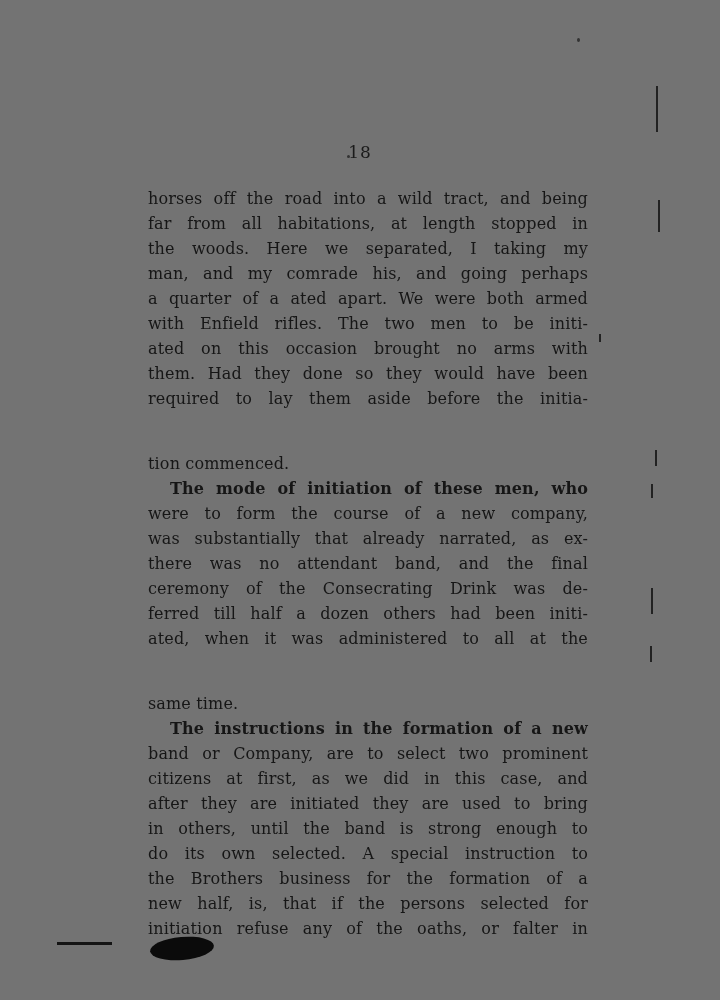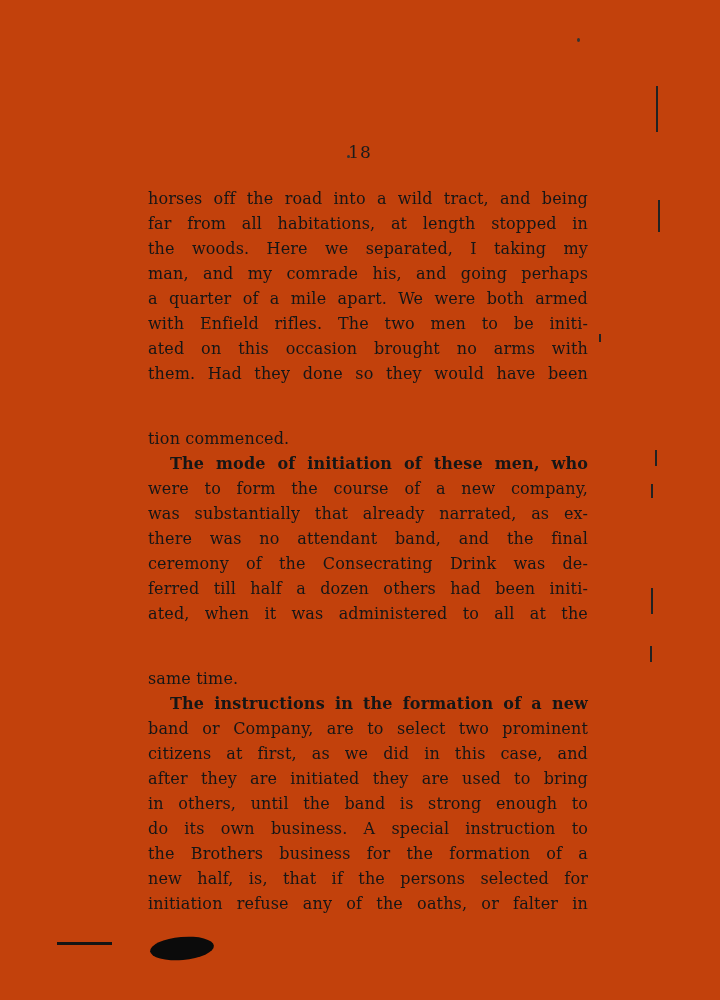--- a/index.html
+++ b/index.html
@@ -6,21 +6,21 @@
   html, body { width: 720px; height: 1000px; }
   body {
     position: relative;
     background: #ffffff;
     font-family: "DejaVu Serif", "Liberation Serif", serif;
     overflow: hidden;
   }
   .scan-page {
     position: absolute;
     inset: 0;
-    background: #c2410c;
+    background: #737373;
   }
   .page-number {
     position: absolute;
     top: 142px;
     left: 0;
     width: 720px;
     text-align: center;
     font-size: 17px;
     letter-spacing: 1px;
     color: #1b1b1b;
@@ -78,39 +78,40 @@
 
 <div class="scan-page">
 
   <div class="page-number">18</div>
 
   <div class="text-block" id="text-block">
       <div class="line">horses off the road into a wild tract, and being</div>
       <div class="line">far from all habitations, at length stopped in</div>
       <div class="line">the woods. Here we separated, I taking my</div>
       <div class="line">man, and my comrade his, and going perhaps</div>
-      <div class="line">a quarter of a mile apart. We were both armed</div>
+      <div class="line">a quarter of a ated apart. We were both armed</div>
       <div class="line">with Enfield rifles. The two men to be initi-</div>
       <div class="line">ated on this occasion brought no arms with</div>
       <div class="line">them. Had they done so they would have been</div>
+      <div class="line">required to lay them aside before the initia-</div>
       <div class="line noj">tion commenced.</div>
       <div class="line indent">The mode of initiation of these men, who</div>
       <div class="line">were to form the course of a new company,</div>
       <div class="line">was substantially that already narrated, as ex-</div>
       <div class="line">there was no attendant band, and the final</div>
       <div class="line">ceremony of the Consecrating Drink was de-</div>
       <div class="line">ferred till half a dozen others had been initi-</div>
       <div class="line">ated, when it was administered to all at the</div>
       <div class="line noj">same time.</div>
       <div class="line indent">The instructions in the formation of a new</div>
       <div class="line">band or Company, are to select two prominent</div>
       <div class="line">citizens at first, as we did in this case, and</div>
       <div class="line">after they are initiated they are used to bring</div>
       <div class="line">in others, until the band is strong enough to</div>
-      <div class="line">do its own business. A special instruction to</div>
+      <div class="line">do its own selected. A special instruction to</div>
       <div class="line">the Brothers business for the formation of a</div>
       <div class="line">new half, is, that if the persons selected for</div>
       <div class="line">initiation refuse any of the oaths, or falter in</div>
     </div>
 
   <div>
     <div class="mark dot" style="left:577px; top:38px; width:3px; height:4px;"></div>
     <div class="mark dot" style="left:347px; top:155px; width:3px; height:3px;"></div>
     <div class="mark v" style="left:656px; top:86px; height:46px;"></div>
     <div class="mark v" style="left:658px; top:200px; height:32px;"></div>

